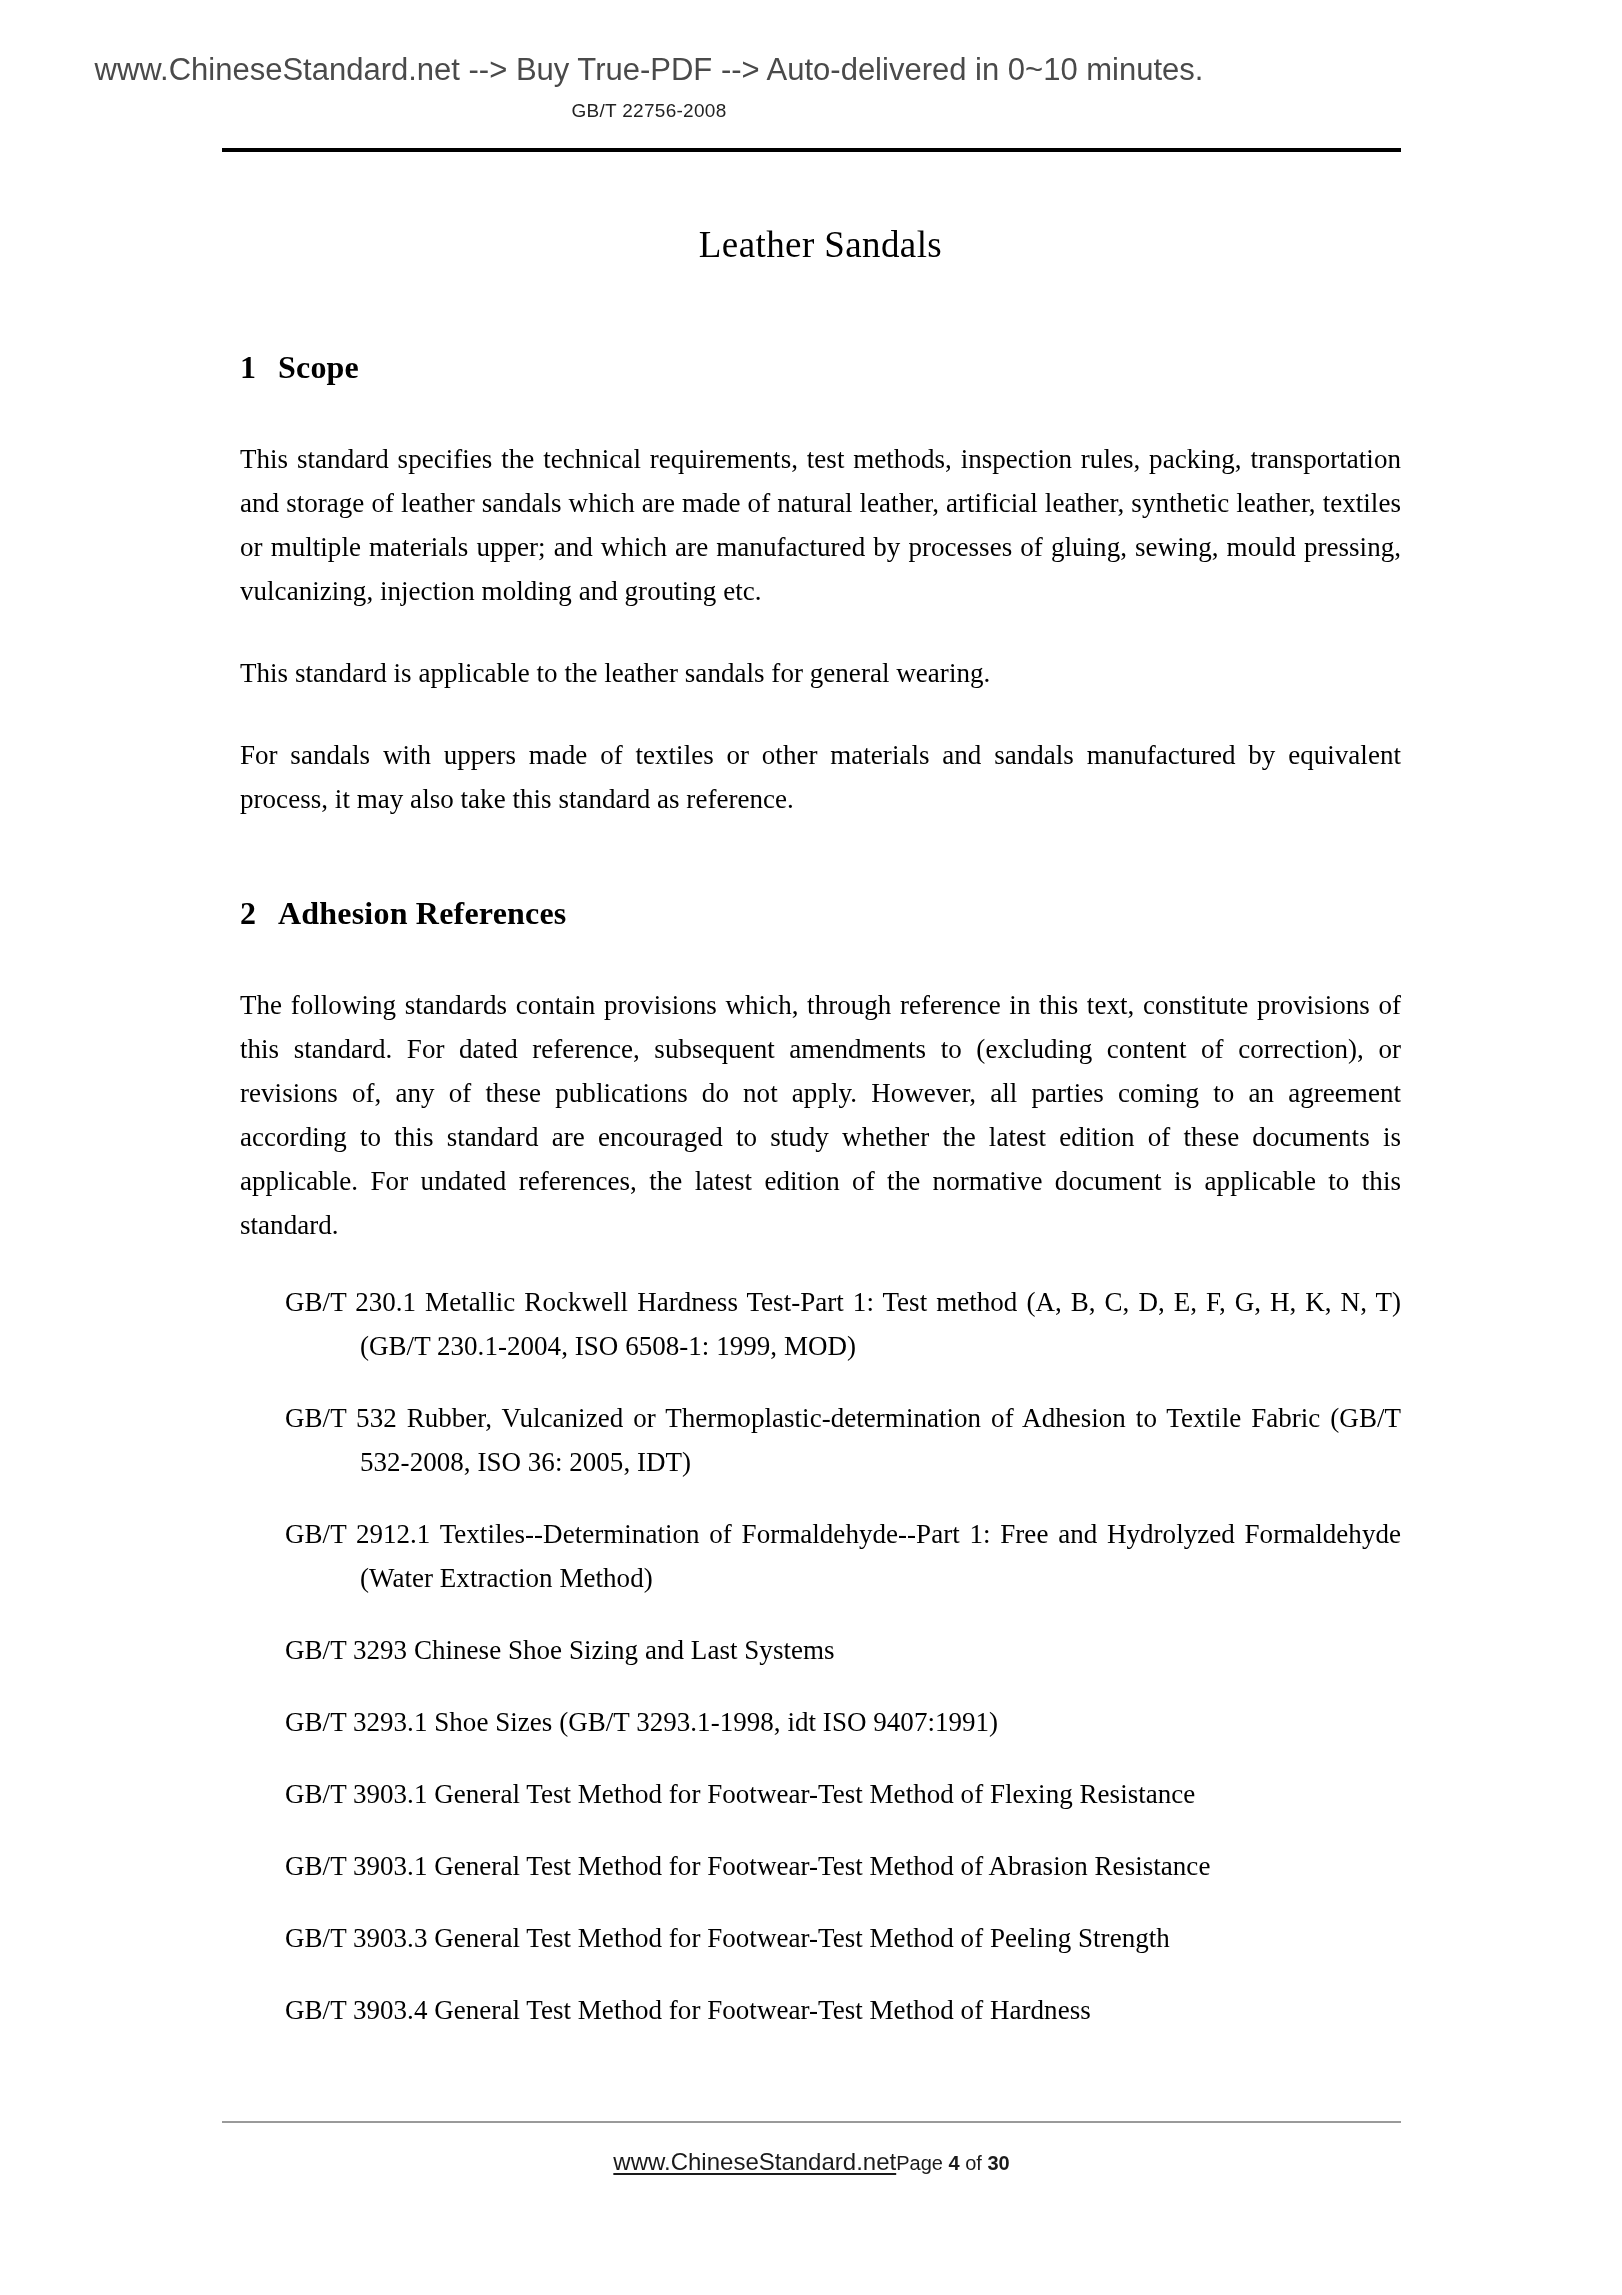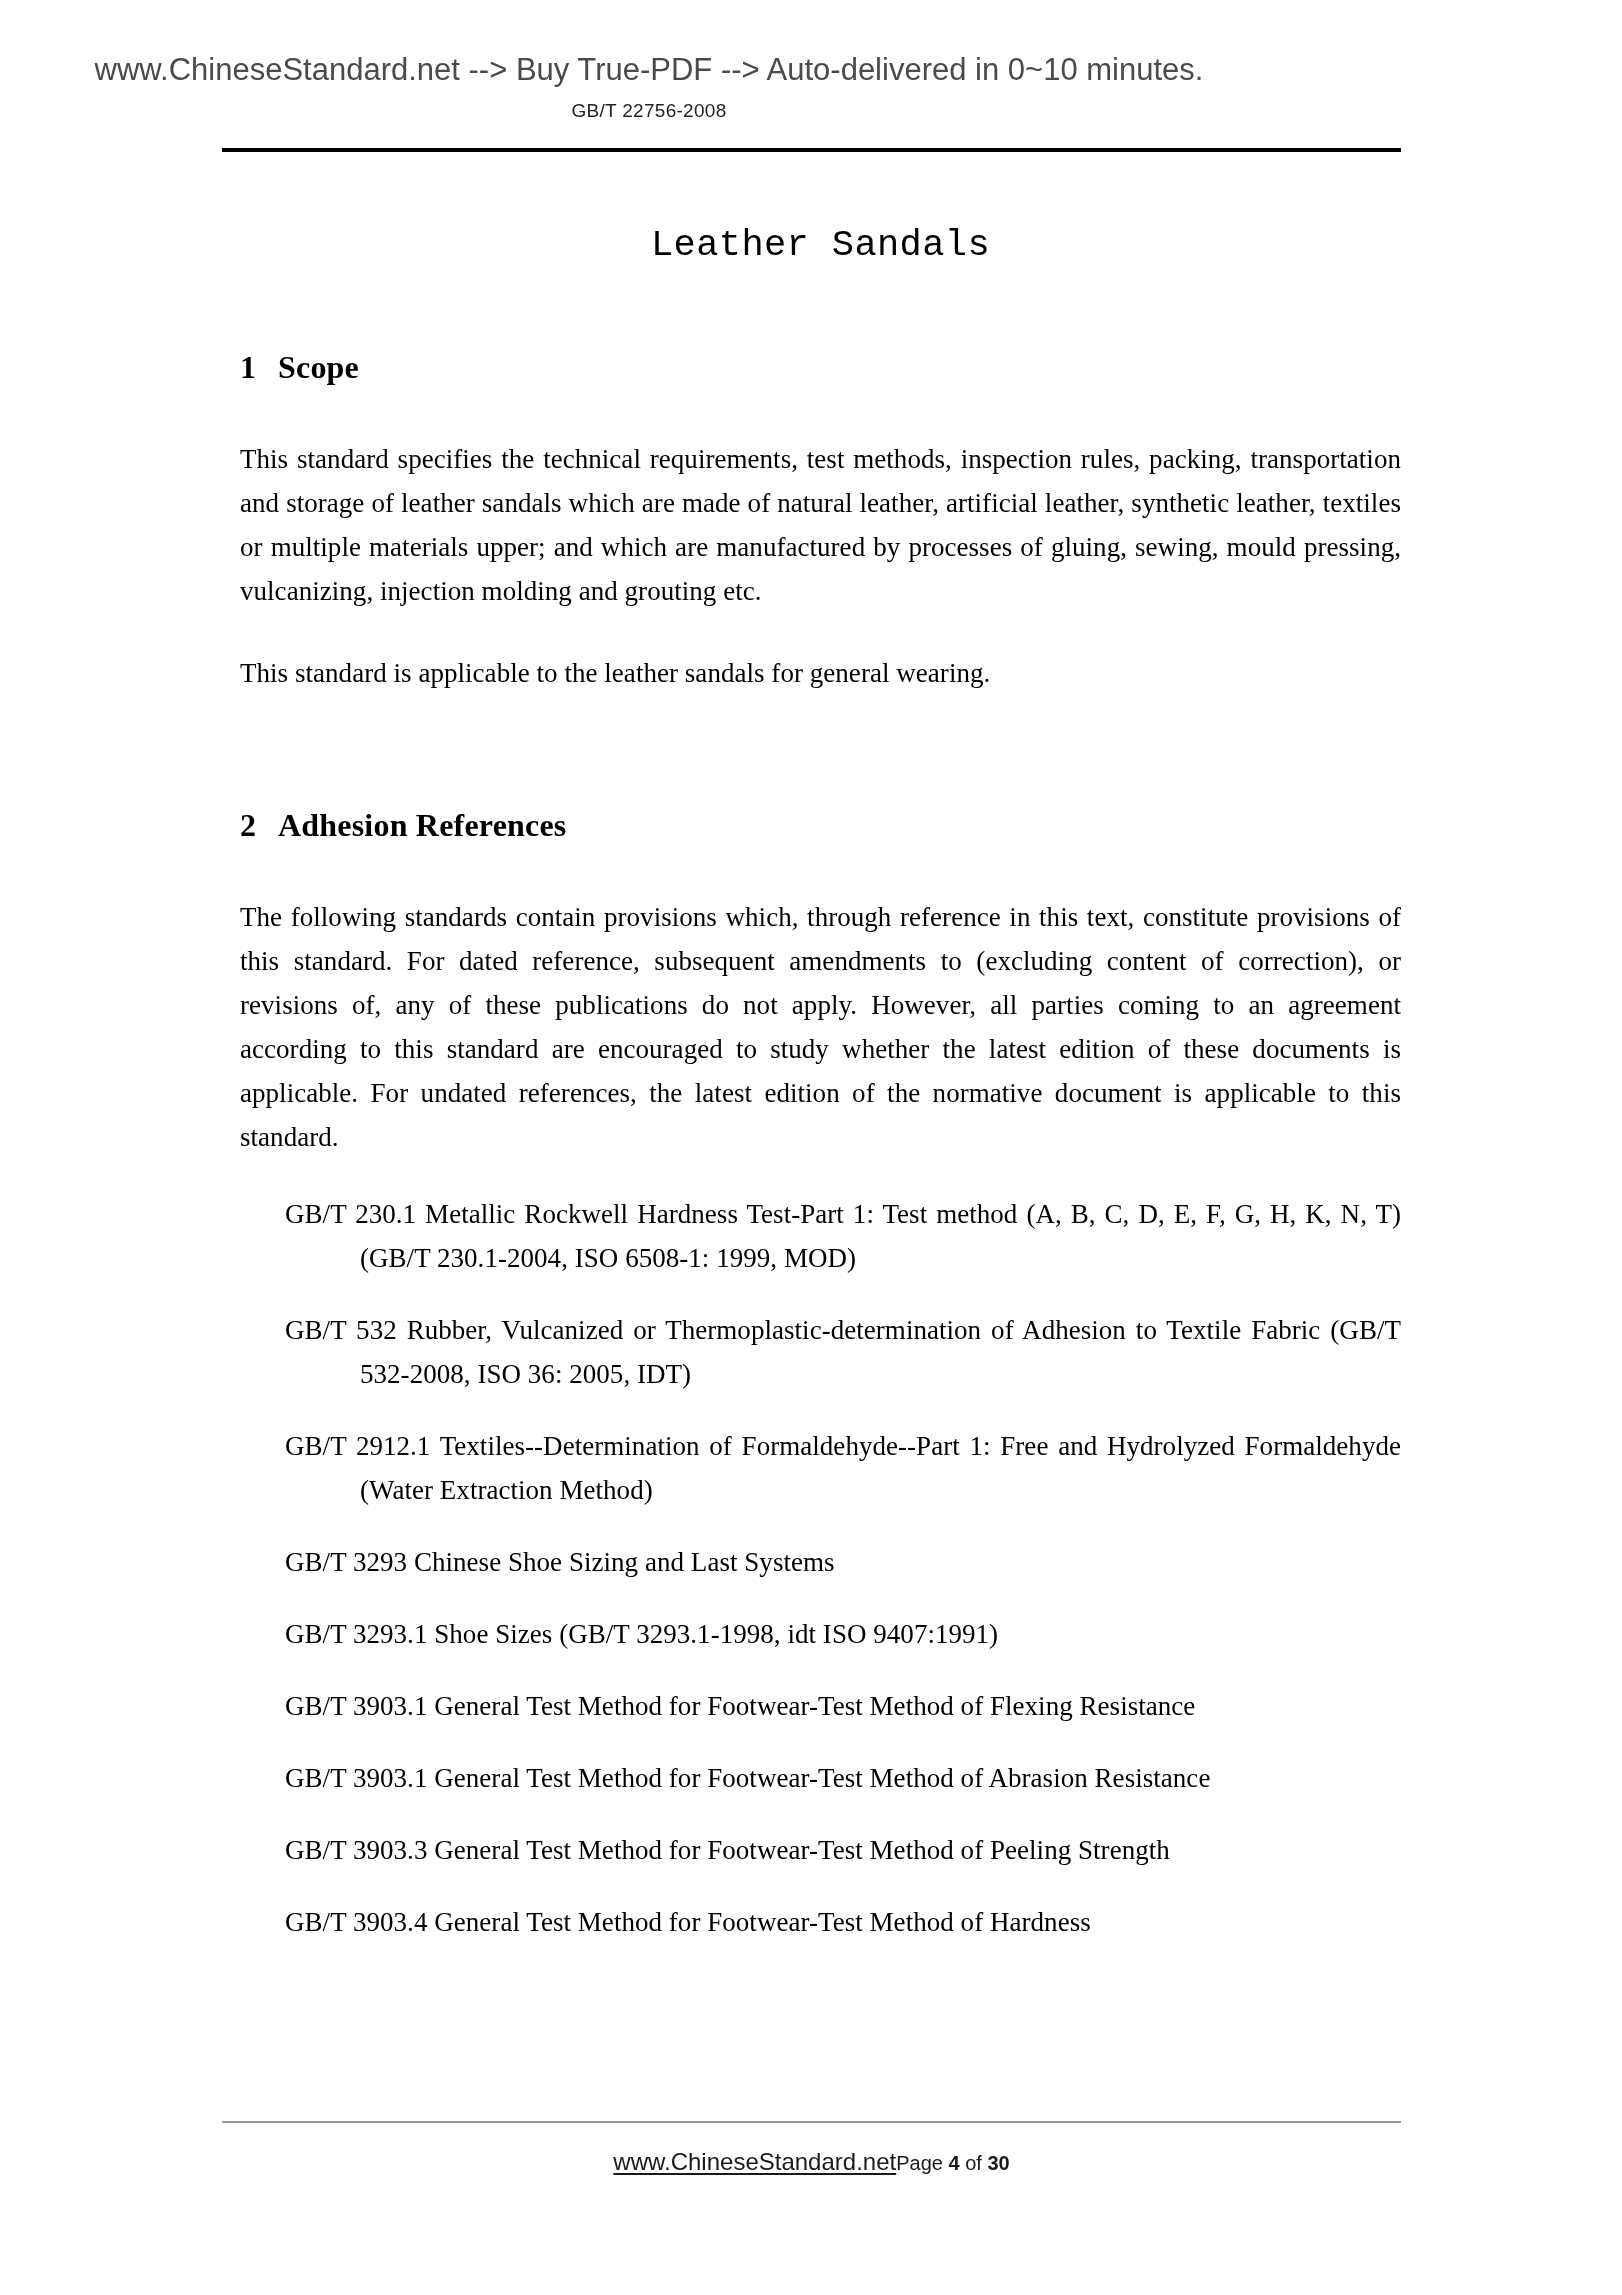--- a/index.html
+++ b/index.html
@@ -63,21 +63,20 @@
   }
 
   .doc-title {
     text-align: center;
     font-size: 37px;
     font-weight: normal;
     margin: 0 0 0 0;
     padding: 0;
     line-height: 1.2;
     letter-spacing: 0.4px;
-    font-family: Liberation Mono, monospace;
   }
 
   h2.section-heading {
     font-size: 32px;
     font-weight: bold;
     margin: 0;
     padding: 0;
     line-height: 1.25;
     letter-spacing: 0.2px;
   }
@@ -178,20 +177,21 @@
     <div class="sp-60"></div>
 
     <p class="para">This standard specifies the technical requirements, test methods, inspection rules, packing, transportation and storage of leather sandals which are made of natural leather, artificial leather, synthetic leather, textiles or multiple materials upper; and which are manufactured by processes of gluing, sewing, mould pressing, vulcanizing, injection molding and grouting etc.</p>
 
     <div class="sp-46"></div>
 
     <p class="para">This standard is applicable to the leather sandals for general wearing.</p>
 
     <div class="sp-46"></div>
 
+    <p class="para">For sandals with uppers made of textiles or other materials and sandals manufactured by equivalent process, it may also take this standard as reference.</p>
 
     <div class="sp-86"></div>
 
     <h2 class="section-heading">
       <span class="sec-num">2</span><span>Adhesion References</span>
     </h2>
 
     <div class="sp-60"></div>
 
     <p class="para">The following standards contain provisions which, through reference in this text, constitute provisions of this standard. For dated reference, subsequent amendments to (excluding content of correction), or revisions of, any of these publications do not apply. However, all parties coming to an agreement according to this standard are encouraged to study whether the latest edition of these documents is applicable. For undated references, the latest edition of the normative document is applicable to this standard.</p>

